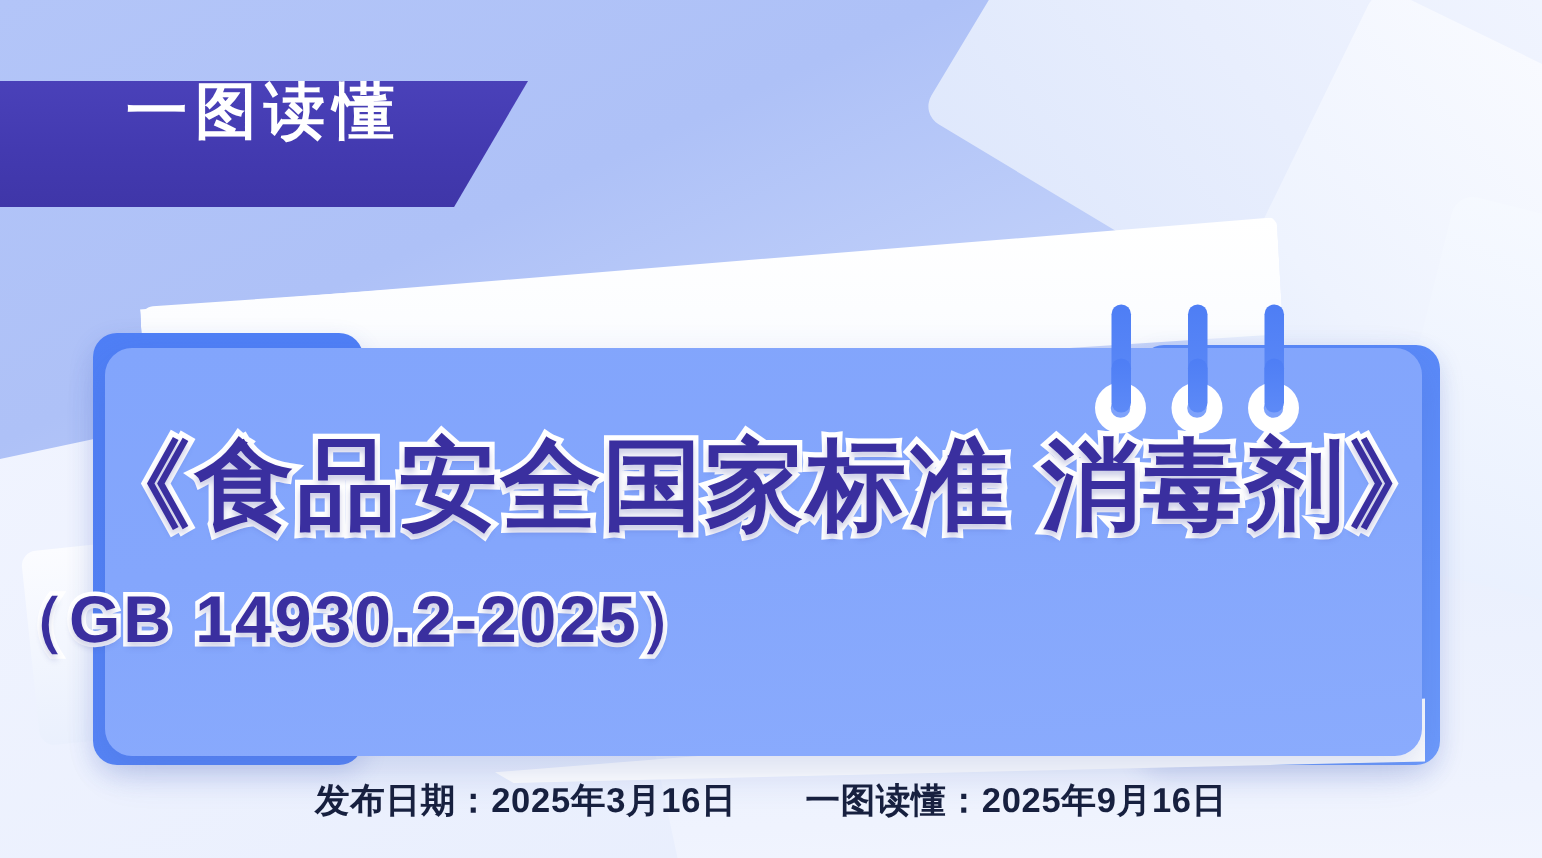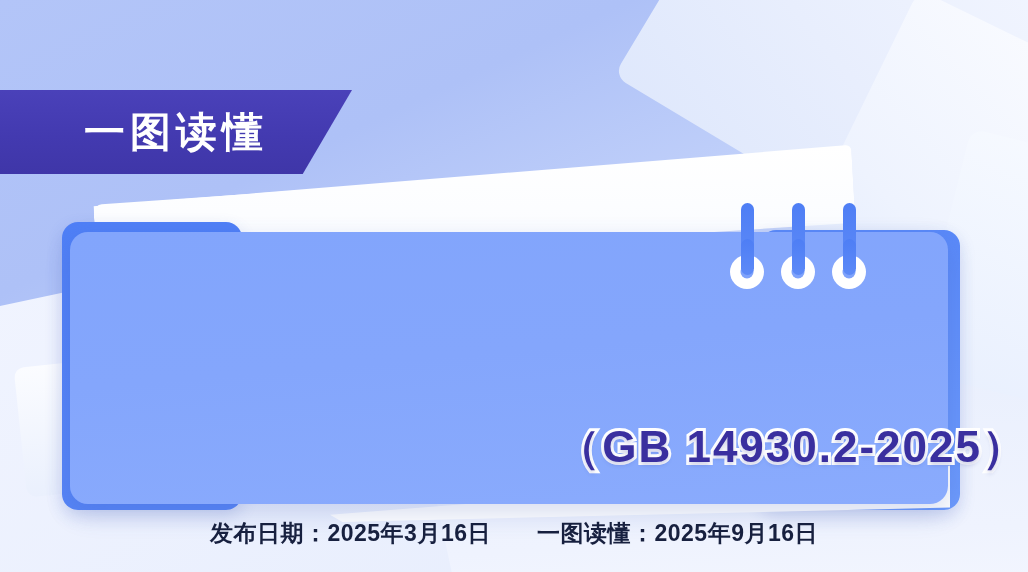--- a/index.html
+++ b/index.html
@@ -93,22 +93,21 @@
 
   
   .ribbon {
     position: absolute;
     left: 0; top: 54px;
     width: 352px; height: 84px;
     background: linear-gradient(180deg, #4a41b9 0%, #433ab0 55%, #3f36a8 100%);
     clip-path: polygon(0 0, 100% 0, 86% 100%, 0 100%);
     box-shadow: 0 4px 10px rgba(47,40,120,.22);
     display: flex;
-    align-items: center;
-    margin-top: 36px;
+    align-items: flex-start;
   }
   .ribbon-label {
     color: #ffffff;
     font-size: 41px;
     font-weight: bold;
     letter-spacing: 5px;
     padding-left: 84px;
     line-height: 1;
     white-space: nowrap;
   }
@@ -197,31 +196,30 @@
     line-height: 1;
     -webkit-text-stroke: 7px #ffffff;
     paint-order: stroke fill;
     text-shadow: 0 3px 4px rgba(60,70,160,.28);
     white-space: nowrap;
   }
   .subline {
     position: absolute;
     left: 0; top: 392px;
     width: 1028px;
-    text-align: right;
+    text-align: left;
     font-size: 44px;
     font-weight: bold;
     letter-spacing: 2px;
     color: #3a2f9f;
     line-height: 1;
     -webkit-text-stroke: 6px #ffffff;
     paint-order: stroke fill;
     text-shadow: 0 3px 4px rgba(60,70,160,.25);
     white-space: nowrap;
-    margin-top: 33px;
   }
 
   
   .dates {
     position: absolute;
     left: 0; top: 518px;
     width: 1028px;
     display: flex;
     justify-content: center;
     gap: 46px;
@@ -270,20 +268,21 @@
       <div class="ring-bar"></div>
       <div class="ring-ring"></div>
       <div class="ring-bar-front"></div>
     </div>
   </div>
 
   <div class="ribbon">
     <span class="ribbon-label">一图读懂</span>
   </div>
 
+  <div class="headline">《食品安全国家标准 消毒剂》</div>
   <div class="subline">（GB 14930.2-2025）</div>
 
   <div class="dates">
     <span>发布日期：2025年3月16日</span>
     <span>一图读懂：2025年9月16日</span>
   </div>
 
 </div>
 
 </body></html>

